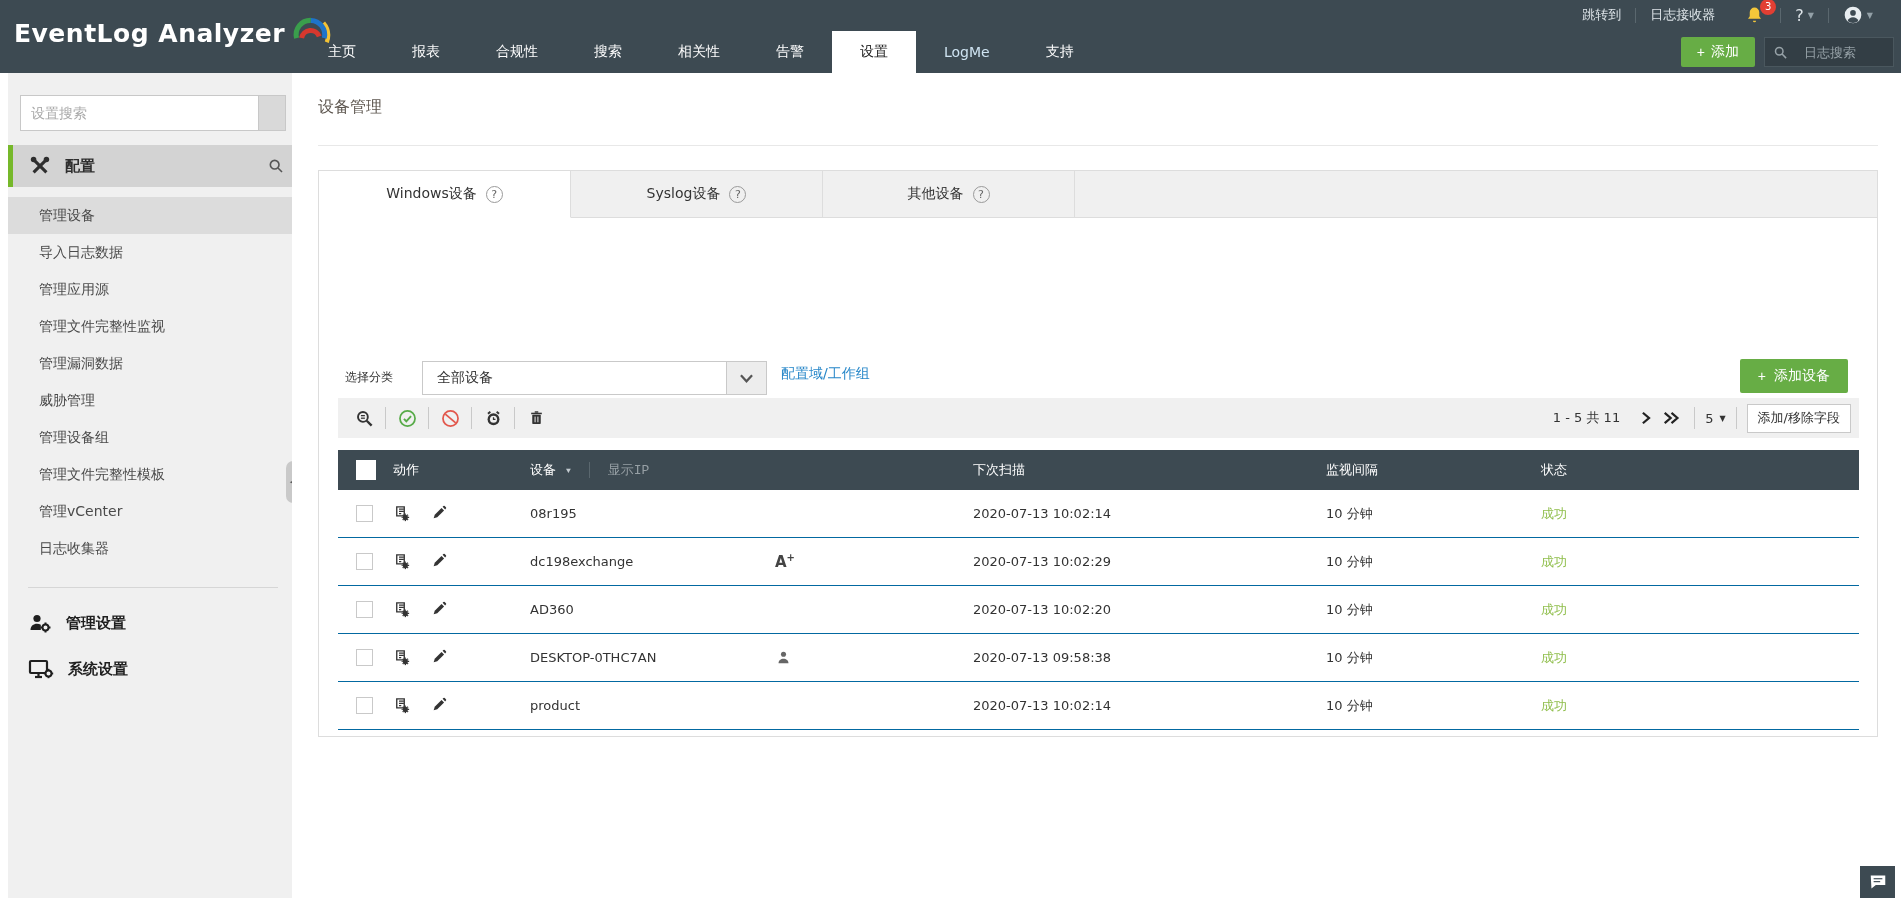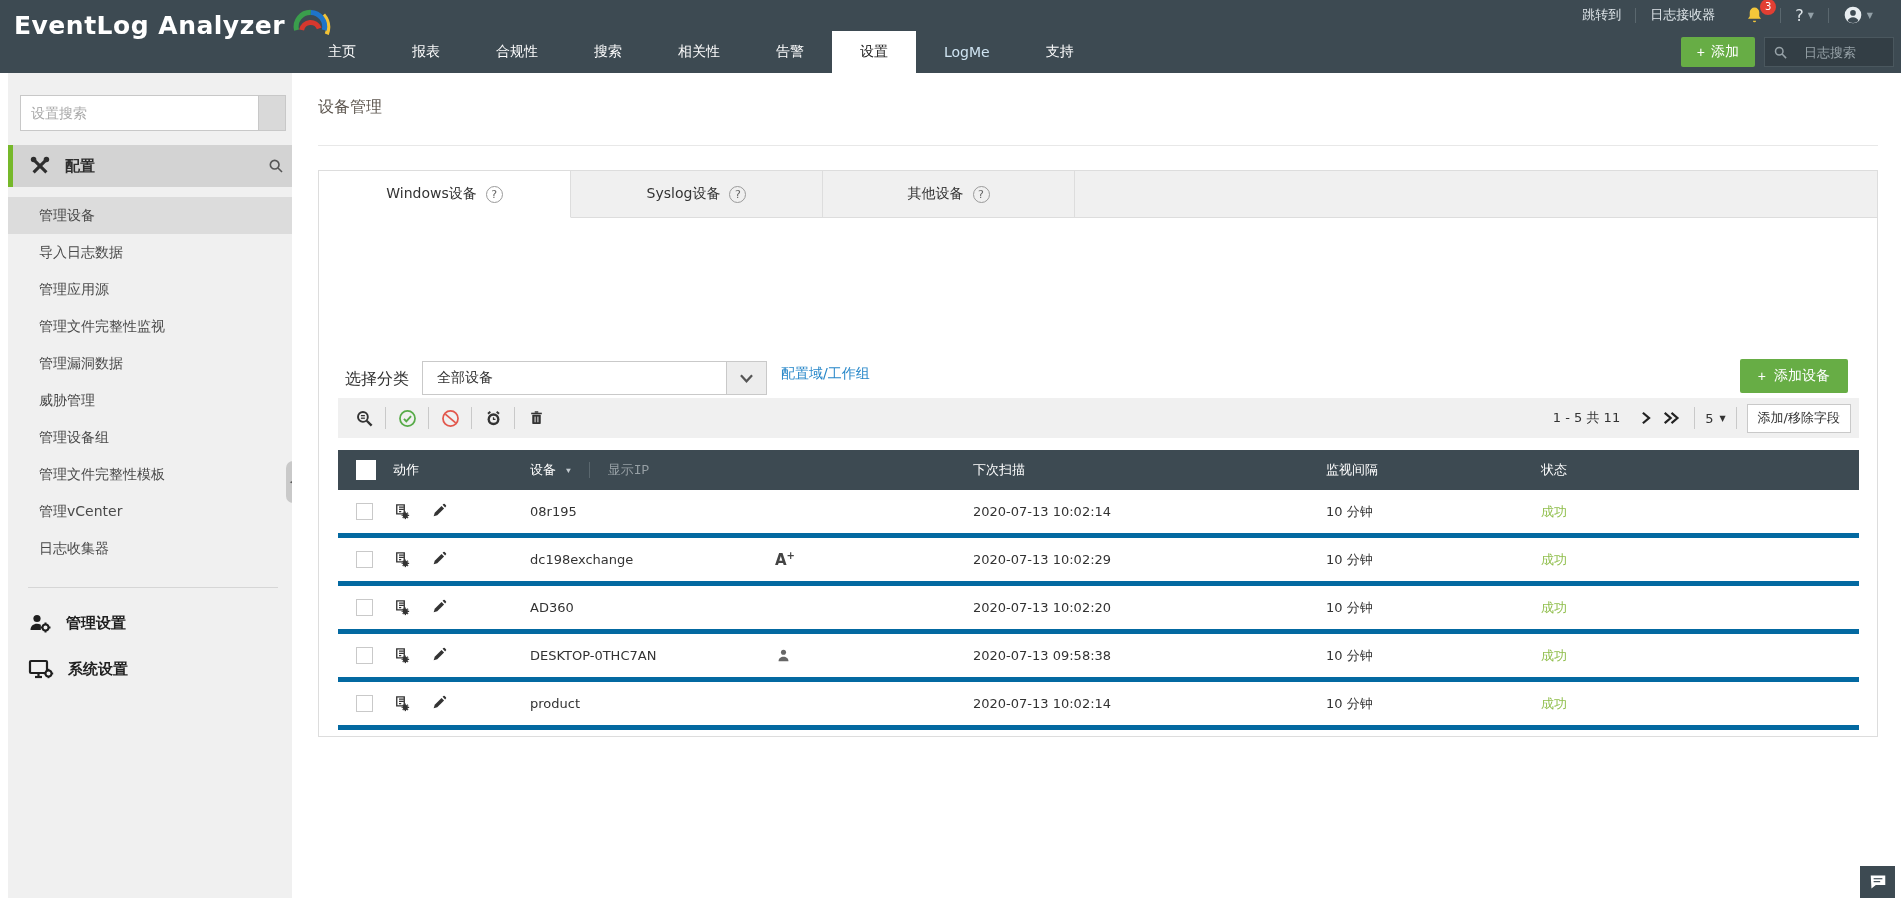--- a/index.html
+++ b/index.html
@@ -1,21 +1,21 @@
 <!DOCTYPE html>
 <html><head>
 <meta charset="utf-8">
 <style>
   * { margin:0; padding:0; box-sizing:border-box; }
   html,body { width:1901px; height:898px; overflow:hidden; background:#fff;
     font-family:"DejaVu Sans","Liberation Sans",sans-serif; }
 
   
   .topbar { position:absolute; top:0; left:0; width:1901px; height:73px; background:#3d4a52; }
-  .logo { position:absolute; left:14px; top:4px; display:flex; align-items:center; gap:4px; }
+  .logo { position:absolute; left:14px; top:12px; display:flex; align-items:center; gap:4px; }
   .logo-text { color:#fff; font-size:25px; font-weight:600; letter-spacing:0.5px; }
   .util-row { position:absolute; top:0; right:14px; height:30px; display:flex; align-items:center; color:#dde4e8; font-size:13px; }
   .util-item { padding:0 14px; display:flex; align-items:center; gap:4px; cursor:pointer; }
   .util-sep { width:1px; height:15px; background:#5a676e; }
   .bell-wrap { position:relative; padding:0 16px; cursor:pointer; }
   .badge { position:absolute; top:-7px; right:4px; min-width:16px; height:16px; border-radius:8px; background:#e23f33; color:#fff; font-size:10px; display:flex; align-items:center; justify-content:center; padding:0 3px; }
   .tiny-caret { font-size:8px; color:#93a0a7; }
   .nav { position:absolute; left:300px; bottom:0; height:42px; display:flex; }
   .nav-item { padding:0 28px; display:flex; align-items:center; color:#fdfdfd; font-size:14px; cursor:pointer; }
   .nav-item.logme { color:#cfe4f2; }
@@ -44,42 +44,42 @@
   .main { position:absolute; top:73px; left:292px; width:1609px; height:825px; background:#fff; }
   .page-title { position:absolute; top:24px; left:26px; font-size:16px; color:#5d564f; }
   .title-divider { position:absolute; top:72px; left:26px; width:1560px; border-top:1px solid #e8e8e8; }
 
   .panel { position:absolute; top:97px; left:26px; width:1560px; height:567px; border:1px solid #ddd; background:#fff; }
   .tabs { height:47px; background:#f0f0f0; border-bottom:1px solid #ddd; display:flex; }
   .tab { width:252px; display:flex; align-items:center; justify-content:center; gap:9px; font-size:14px; color:#333; border-right:1px solid #ddd; cursor:pointer; }
   .tab.active { background:#fff; margin-bottom:-1px; border-bottom:1px solid #fff; }
   .qmark { width:17px; height:17px; border:1px solid #9a9a9a; border-radius:50%; font-size:11px; color:#666; display:inline-flex; align-items:center; justify-content:center; }
 
-  .filter-label { position:absolute; top:198px; left:26px; font-size:16px; color:#333; }
+  .filter-label { position:absolute; top:198px; left:26px; font-size:12px; color:#333; }
   .sel { position:absolute; top:190px; left:103px; width:345px; height:34px; border:1px solid #c9c9c9; background:#fff; display:flex; cursor:pointer; }
   .sel-text { flex:1; display:flex; align-items:center; padding-left:14px; font-size:14px; color:#333; }
   .sel-caret { width:40px; background:#ededed; border-left:1px solid #c9c9c9; display:flex; align-items:center; justify-content:center; font-size:9px; color:#555; }
   .domain-link { position:absolute; top:194px; left:462px; font-size:14px; color:#2787c9; text-decoration:none; cursor:pointer; }
   .add-device-btn { position:absolute; top:188px; right:29px; height:34px; padding:0 18px; background:#67ad45; color:#fff; border:none; border-radius:2px; font-size:14px; display:flex; align-items:center; gap:8px; cursor:pointer; }
 
   .toolbar { position:absolute; top:227px; left:19px; width:1521px; height:40px; background:#f0f0f0; display:flex; align-items:center; }
   .tb-icons { display:flex; align-items:center; padding-left:10px; }
   .tb-icon { width:32px; display:flex; justify-content:center; cursor:pointer; }
   .tb-sep { width:1px; height:22px; background:#c9c9c9; margin:0 5px; }
   .tb-right { margin-left:auto; display:flex; align-items:center; padding-right:8px; font-size:13px; color:#333; }
   .pg-text { margin-right:12px; }
   .pg-btn { width:26px; display:flex; justify-content:center; cursor:pointer; }
   .tb-right .tb-sep { margin:0 10px; }
   .page-size { display:flex; align-items:center; gap:6px; cursor:pointer; }
   .page-size .cs { font-size:8px; color:#333; }
   .fields-btn { background:#fff; border:1px solid #c9c9c9; height:29px; padding:0 10px; font-size:13px; color:#333; cursor:pointer; font-family:inherit; }
 
   .thead { position:absolute; top:279px; left:19px; width:1521px; height:40px; background:#3d4a52; color:#fff; display:flex; align-items:center; font-size:13px;font-family:Liberation Mono, monospace; }
   .tbody { position:absolute; top:319px; left:19px; width:1521px; }
-  .trow { height:48px; display:flex; align-items:center; border-bottom:5px solid #0369a1; font-size:13px; color:#333; background:#fff; }
+  .trow { height:48px; display:flex; align-items:center; border-bottom:1px solid #0369a1; font-size:13px; color:#333; background:#fff; }
   .c-cb { width:55px; display:flex; padding-left:18px; }
   .c-act { width:137px; display:flex; gap:20px; }
   .c-dev { width:245px; display:flex; align-items:center; gap:8px; }
   .c-badge { width:198px; display:flex; align-items:center; }
   .c-next { width:353px; }
   .c-int { width:215px; }
   .c-status { flex:1; }
   .hdr-cb { width:20px; height:20px; background:#fff; }
   .row-cb { width:17px; height:17px; background:#fff; border:1px solid #c9c9c9; cursor:pointer; }
   .hdr-caret { font-size:8px; color:#c3cbd0; margin-left:2px; }

